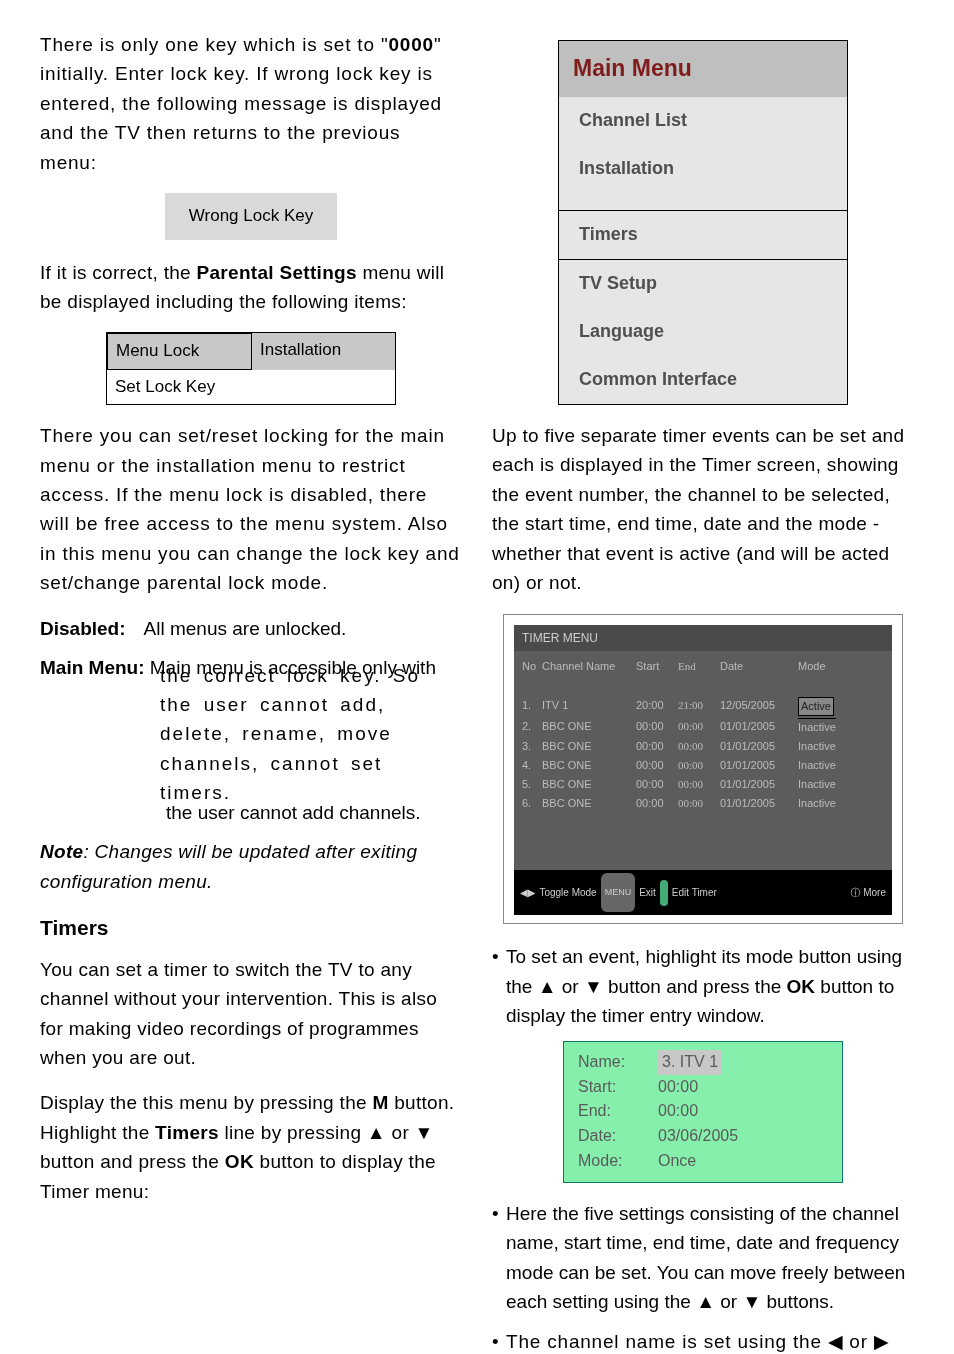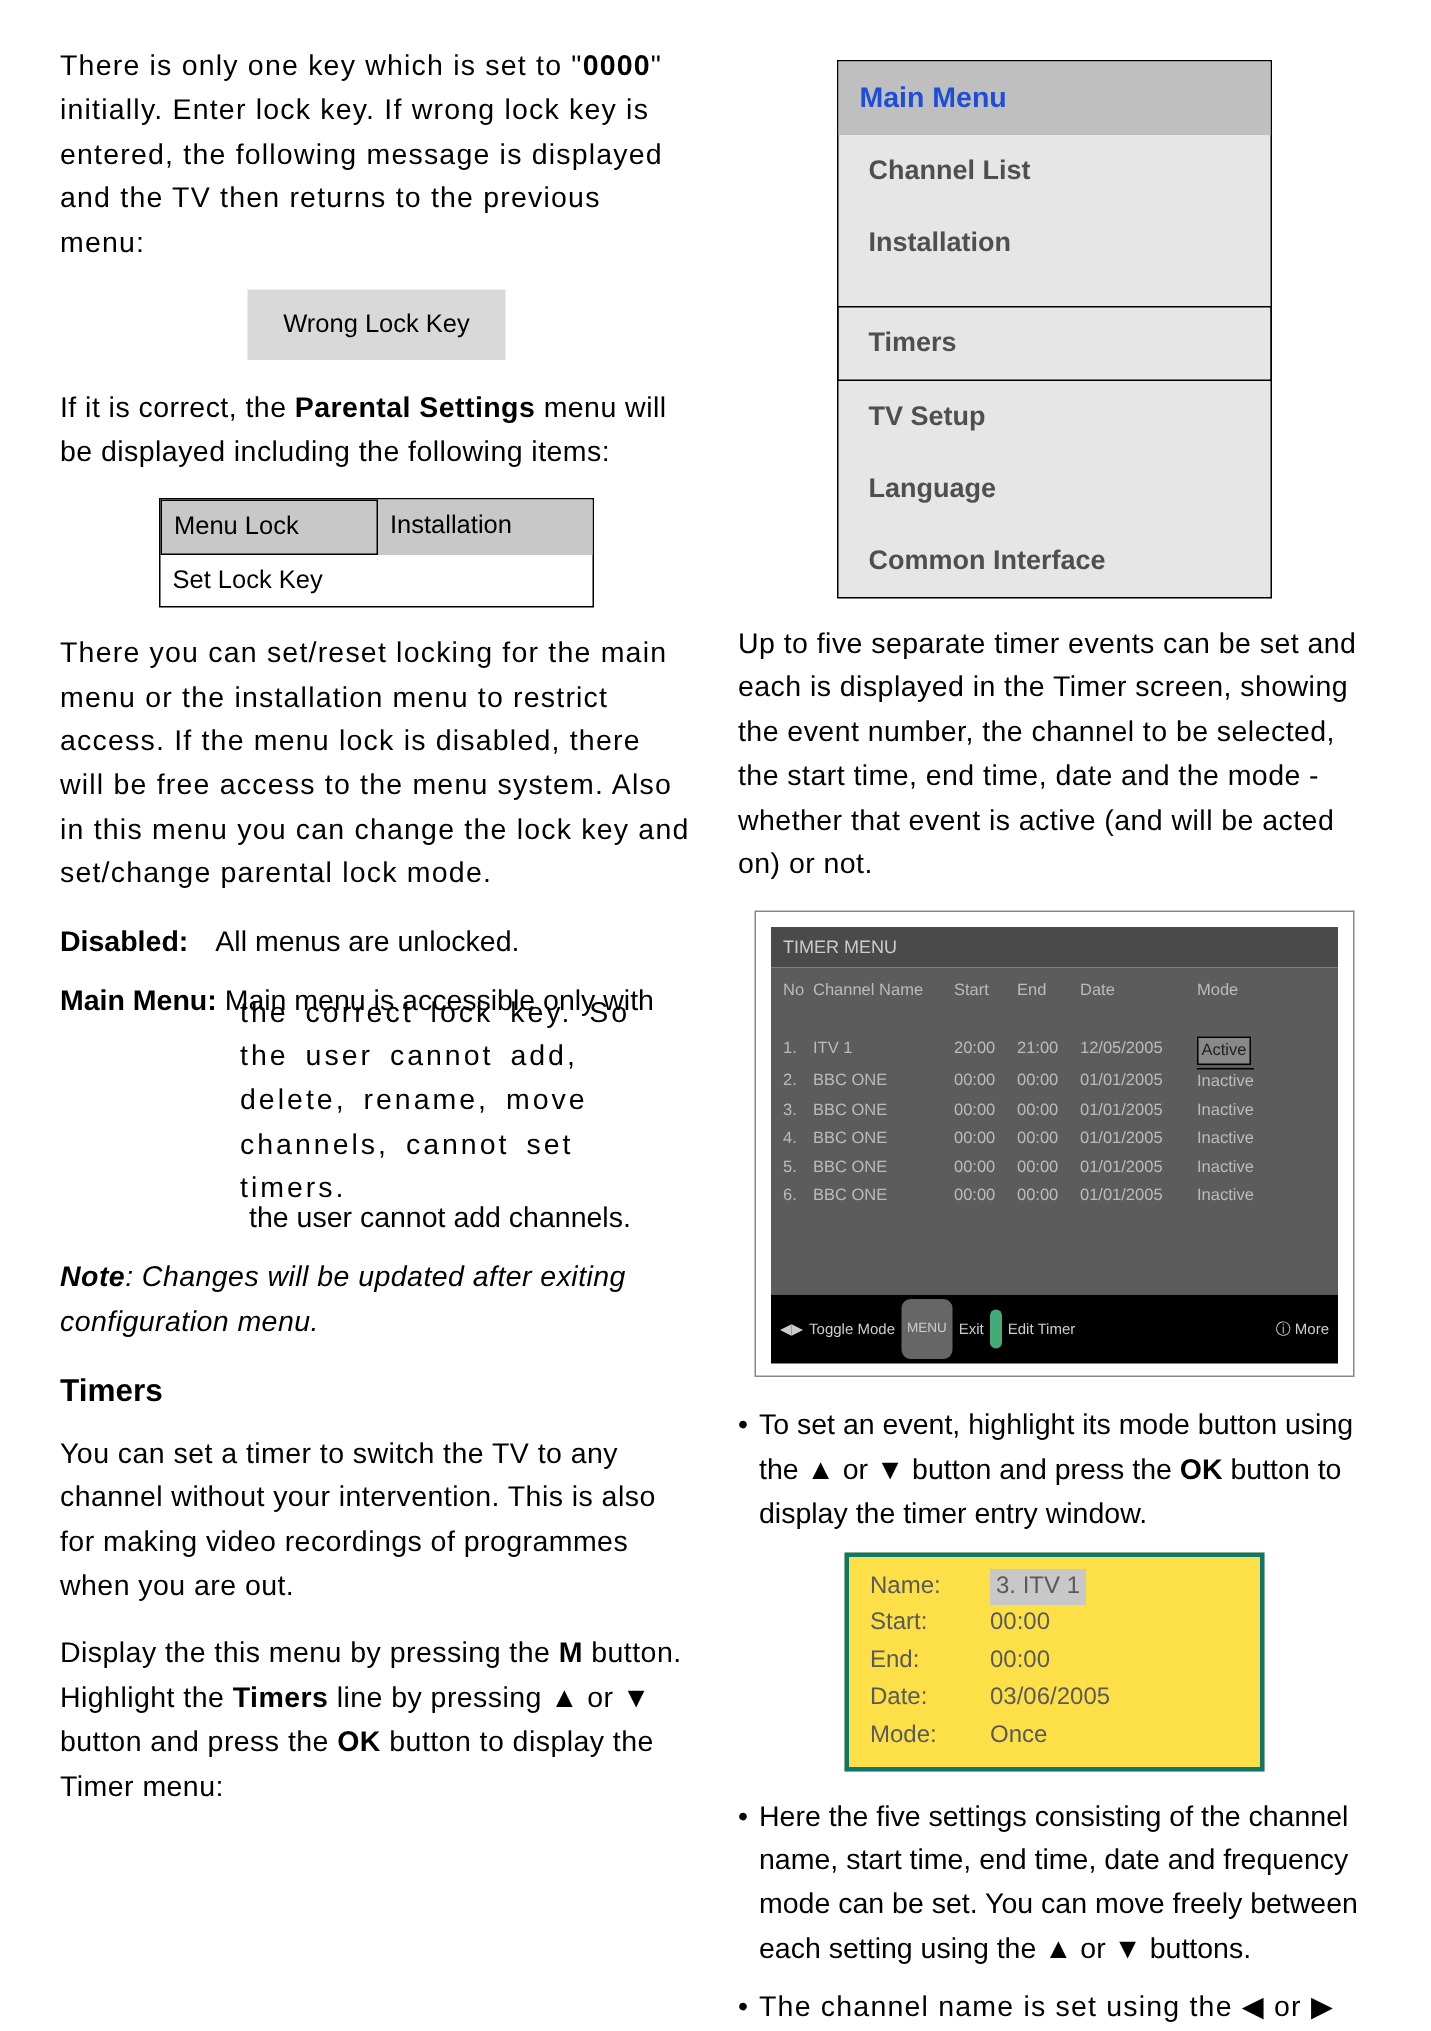--- a/index.html
+++ b/index.html
@@ -40,37 +40,37 @@
   .def-body { }
   .indent-body { padding-left: 120px; margin-top: -22px; margin-bottom: 14px; letter-spacing: 1.5px; }
   .indent-body-inst { padding-left: 126px; margin-top:-24px; margin-bottom:10px;}
   .h2 { font-weight: bold; font-size: 21px; margin: 14px 0 10px; }
   .main-menu {
     width: 290px;
     margin: 10px auto 16px;
     border: 1.5px solid #000;
     background: #e6e6e6;
   }
-  .mm-title { background: #bfbfbf; font-weight: bold; font-size: 19px; padding: 10px 14px; color:#1d4ed8;}
+  .mm-title { background: #bfbfbf; font-weight: bold; font-size: 23px; padding: 10px 14px; color:#7f1d1d;}
   .mm-item { font-weight: bold; font-size: 18px; padding: 10px 20px; color:#4f4f4f;}
   .mm-sel { border: 1.5px solid #000; margin: 0 -1px; }
   .timer-outer { border:1px solid #888; width: 400px; margin: 8px auto 18px; padding:10px 10px 8px; }
   .timer-menu { width: 100%; }
   .tm-title { background:#4a4a4a; color:#ccc; font-size:12px; padding:4px 8px; }
   .tm-body { background:#5c5c5c; color:#bbb; font-size:11px; padding:6px 8px 6px; }
   .tm-row { display:flex; gap:6px; padding:1px 0; }
   .tm-hdr .tm-row { color:#bbb; margin-bottom:20px; }
-  .tc-no { width:14px; } .tc-name { width:88px; } .tc-start{width:36px;} .tc-end{width:36px;} .tc-date{width:72px;} .tc-mode{width:50px;}
+  .tc-no { width:14px; } .tc-name { width:88px; } .tc-start{width:36px;} .tc-end{width:36px;font-family:Liberation Serif, serif;} .tc-date{width:72px;} .tc-mode{width:50px;}
   .active-mode { background:#888; border:1px solid #000; color:#222; padding:0 2px; display:inline-block; }
   .inactive-mode { border-top:1px solid #000; display:inline-block; }
   .tm-footer { background:#000; color:#ccc; font-size:10px; padding:3px 6px; display:flex; justify-content:space-between; align-items:center; }
   .pill{ background:#666; border-radius:6px; padding:13px 4px; font-size:9px;}
   .footer-left{display:flex; gap:4px; align-items:center;}
   .entry-box {
-    border:3px solid #0f766e; width:280px; margin:8px auto 16px; padding:8px 14px; background:#fde047; font-size:16px;
+    border:1px solid #0f766e; width:280px; margin:8px auto 16px; padding:8px 14px; background:#86efac; font-size:16px;
   }
   .entry-row { display:flex; }
   .entry-label { width:80px; color:#5a5a5a; }
   .entry-val { color:#5a5a5a; }
   .entry-val.sel { background:#c8c8c8; padding:0 4px; }
   .bullet { display:flex; margin-bottom:10px; }
   .bullet-mark { width:14px; flex-shrink:0; }
   .loose { letter-spacing: 0.8px; }
   .loose2 { letter-spacing: 2px; word-spacing: 4px;}
 </style>

